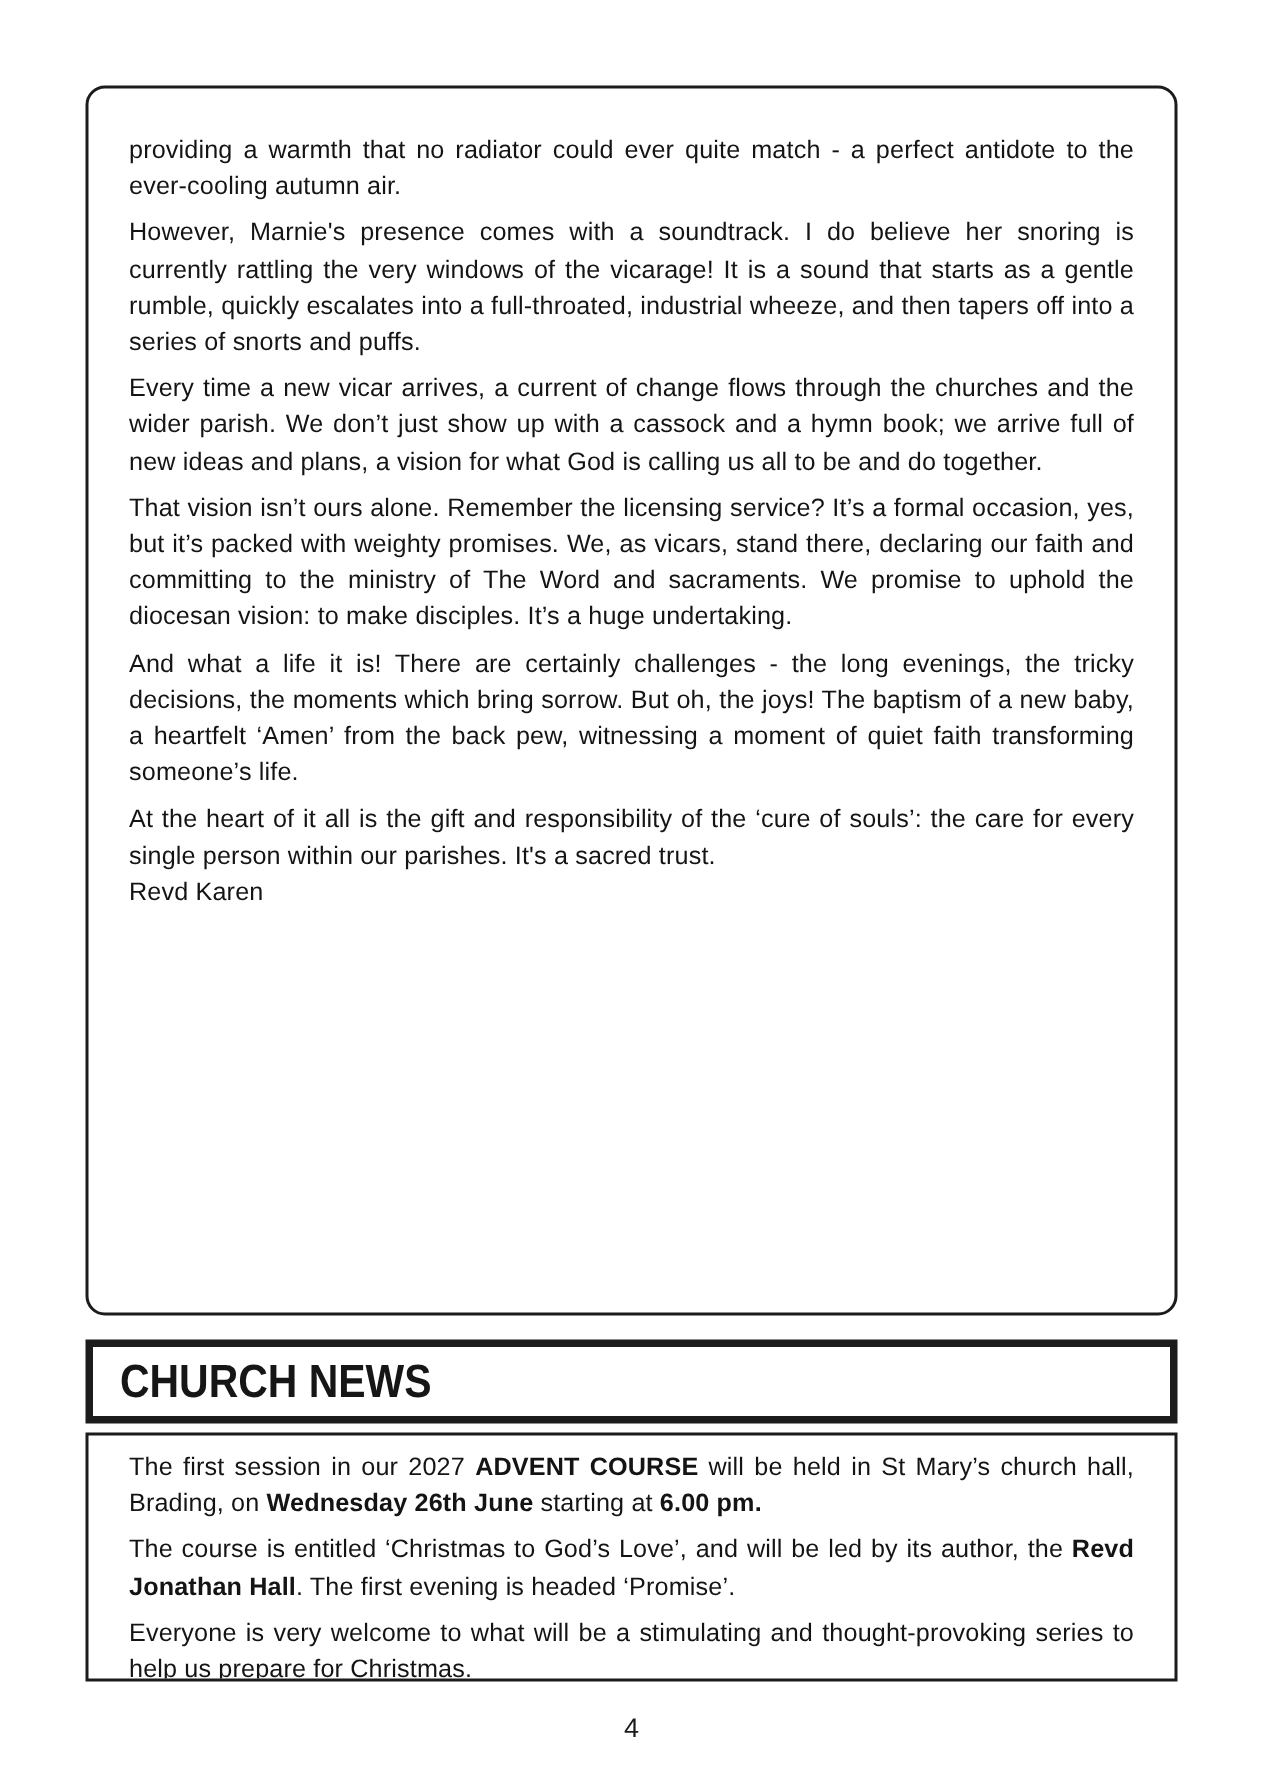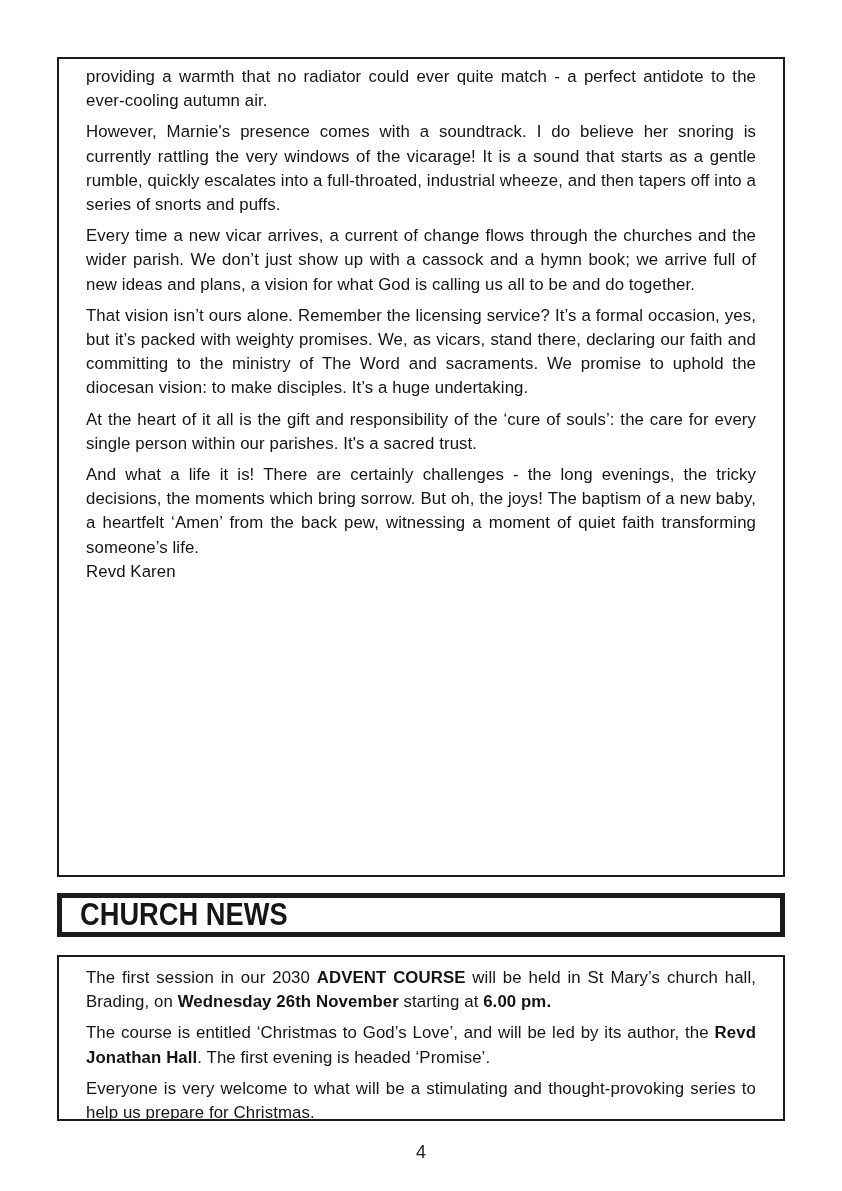--- a/index.html
+++ b/index.html
@@ -20,22 +20,23 @@
     position: absolute;
     left: 57px;
     width: 728px;
     box-sizing: border-box;
     border: 2px solid #1c1c1c;
     background: #ffffff;
   }
   .letter-box {
     top: 57px;
     height: 820px;
-    padding: 6px 27px 8px 27px;
+    padding: 29px 27px 8px 27px;
     overflow: hidden;
+    border-radius: 13px;
   }
   .letter-box p,
   .news-box p {
     margin: 0 0 7px 0;
     font-size: 16.8px;
     line-height: 24.2px;
     letter-spacing: 0.1px;
     text-align: justify;
   }
   .letter-box p:last-child,
@@ -44,21 +45,21 @@
   }
   .signature {
     font-weight: normal;
     font-size: 17px;
     line-height: 24.2px;
     margin-top: 3px;
     text-align: left;
   }
   .heading-box {
     top: 893px;
-    height: 44px;
+    height: 56px;
     border-width: 5px;
     display: flex;
     align-items: center;
     padding-left: 18px;
     overflow: hidden;
   }
   .heading-text {
     font-weight: bold;
     font-size: 31px;
     white-space: nowrap;
@@ -91,33 +92,33 @@
 <body>
 
 <div class="page">
 
   <section class="box letter-box">
     <div>
         <p><span>providing a warmth that no radiator could ever quite match - a perfect antidote to the ever-cooling autumn air.</span></p>
         <p><span>However, Marnie's presence comes with a soundtrack. I do believe her snoring is currently rattling the very windows of the vicarage! It is a sound that starts as a gentle rumble, quickly escalates into a full-throated, industrial wheeze, and then tapers off into a series of snorts and puffs.</span></p>
         <p><span>Every time a new vicar arrives, a current of change flows through the churches and the wider parish. We don’t just show up with a cassock and a hymn book; we arrive full of new ideas and plans, a vision for what God is calling us all to be and do together.</span></p>
         <p><span>That vision isn’t ours alone. Remember the licensing service? It’s a formal occasion, yes, but it’s packed with weighty promises. We, as vicars, stand there, declaring our faith and committing to the ministry of The Word and sacraments. We promise to uphold the diocesan vision: to make disciples. It’s a huge undertaking.</span></p>
+        <p><span>And what a life it is! There are certainly challenges - the long evenings, the tricky decisions, the moments which bring sorrow. But oh, the joys! The baptism of a new baby, a heartfelt ‘Amen’ from the back pew, witnessing a moment of quiet faith transforming someone’s life.</span></p>
         <p><span>At the heart of it all is the gift and responsibility of the ‘cure of souls’: the care for every single person within our parishes. It's a sacred trust.</span></p>
-        <p><span>And what a life it is! There are certainly challenges - the long evenings, the tricky decisions, the moments which bring sorrow. But oh, the joys! The baptism of a new baby, a heartfelt ‘Amen’ from the back pew, witnessing a moment of quiet faith transforming someone’s life.</span></p>
       </div>
     <p class="signature">Revd Karen</p>
   </section>
 
   <section class="box heading-box">
     <span class="heading-text">CHURCH NEWS</span>
   </section>
 
   <section class="box news-box">
     <div>
-        <p><span>The first session in our 2030 </span><b>ADVENT COURSE</b><span> will be held in St Mary’s church hall, Brading, on </span><b>Wednesday 26th November</b><span> starting at </span><b>6.00 pm.</b></p>
+        <p><span>The first session in our 2027 </span><b>ADVENT COURSE</b><span> will be held in St Mary’s church hall, Brading, on </span><b>Wednesday 26th June</b><span> starting at </span><b>6.00 pm.</b></p>
         <p><span>The course is entitled ‘Christmas to God’s Love’, and will be led by its author, the </span><b>Revd Jonathan Hall</b><span>. The first evening is headed ‘Promise’.</span></p>
         <p><span>Everyone is very welcome to what will be a stimulating and thought-provoking series to help us prepare for Christmas.</span></p>
       </div>
   </section>
 
   <div class="page-number">4</div>
 
 </div>
 
 </body></html>

